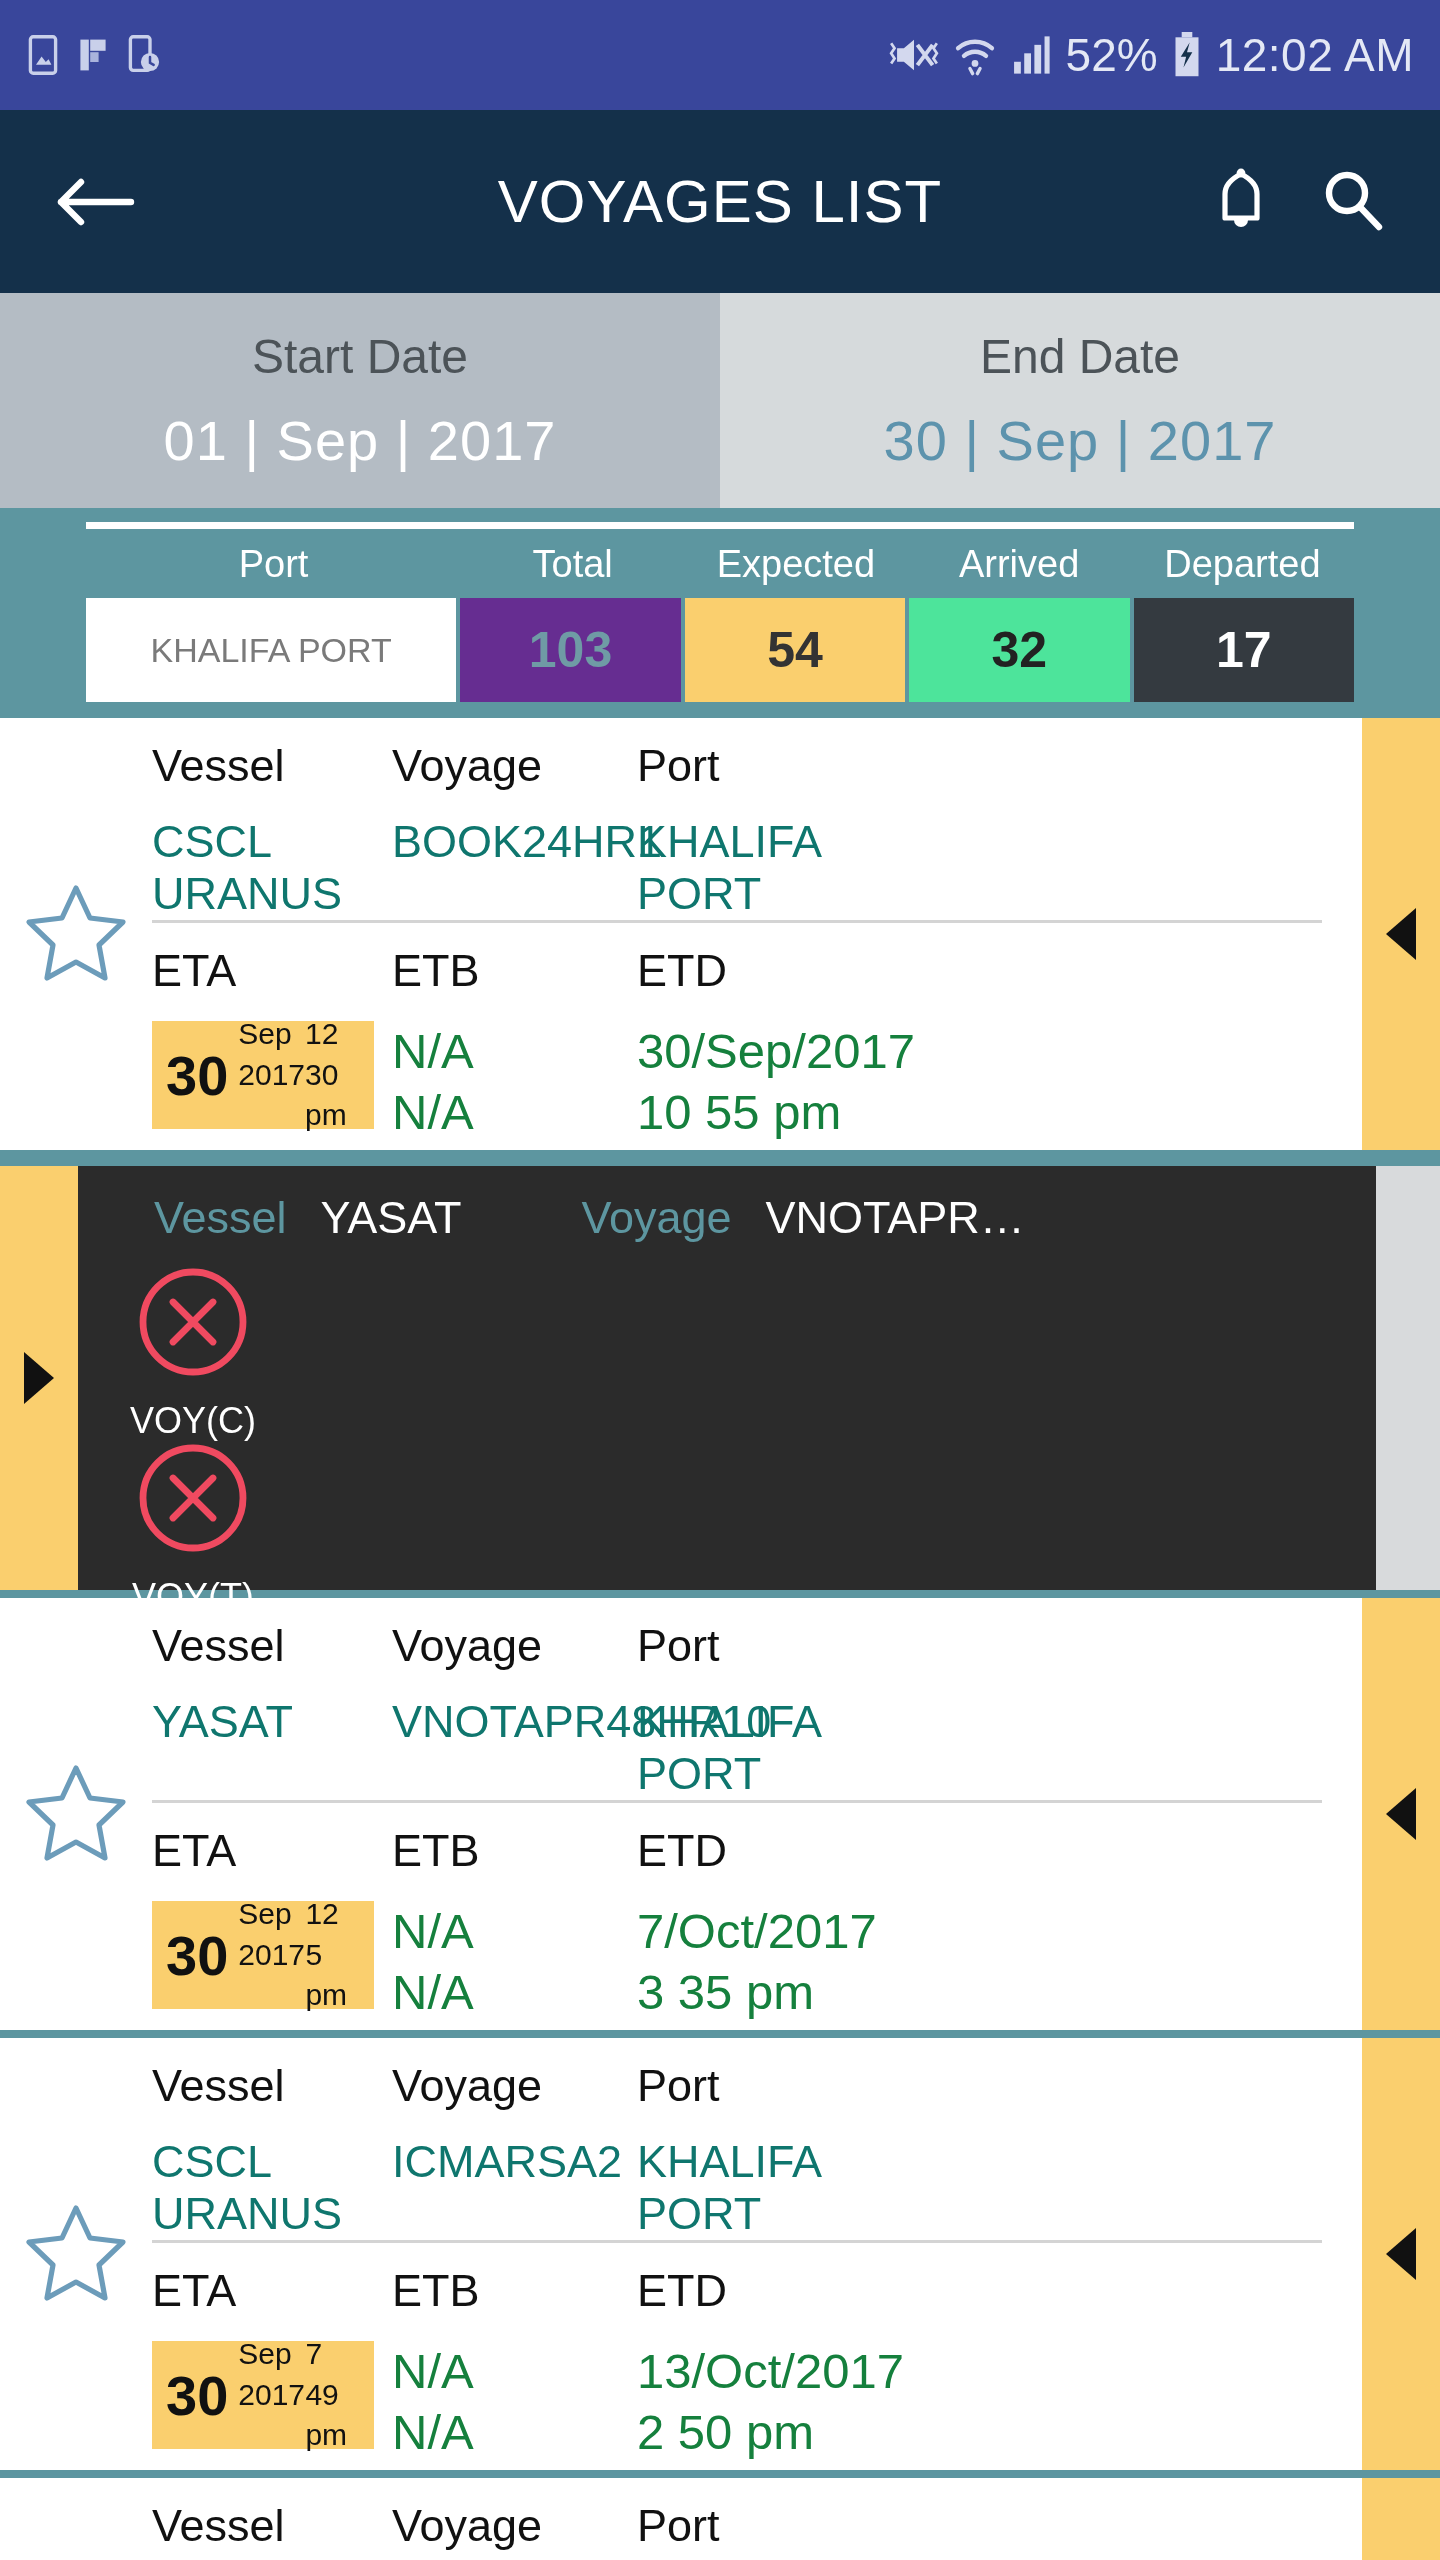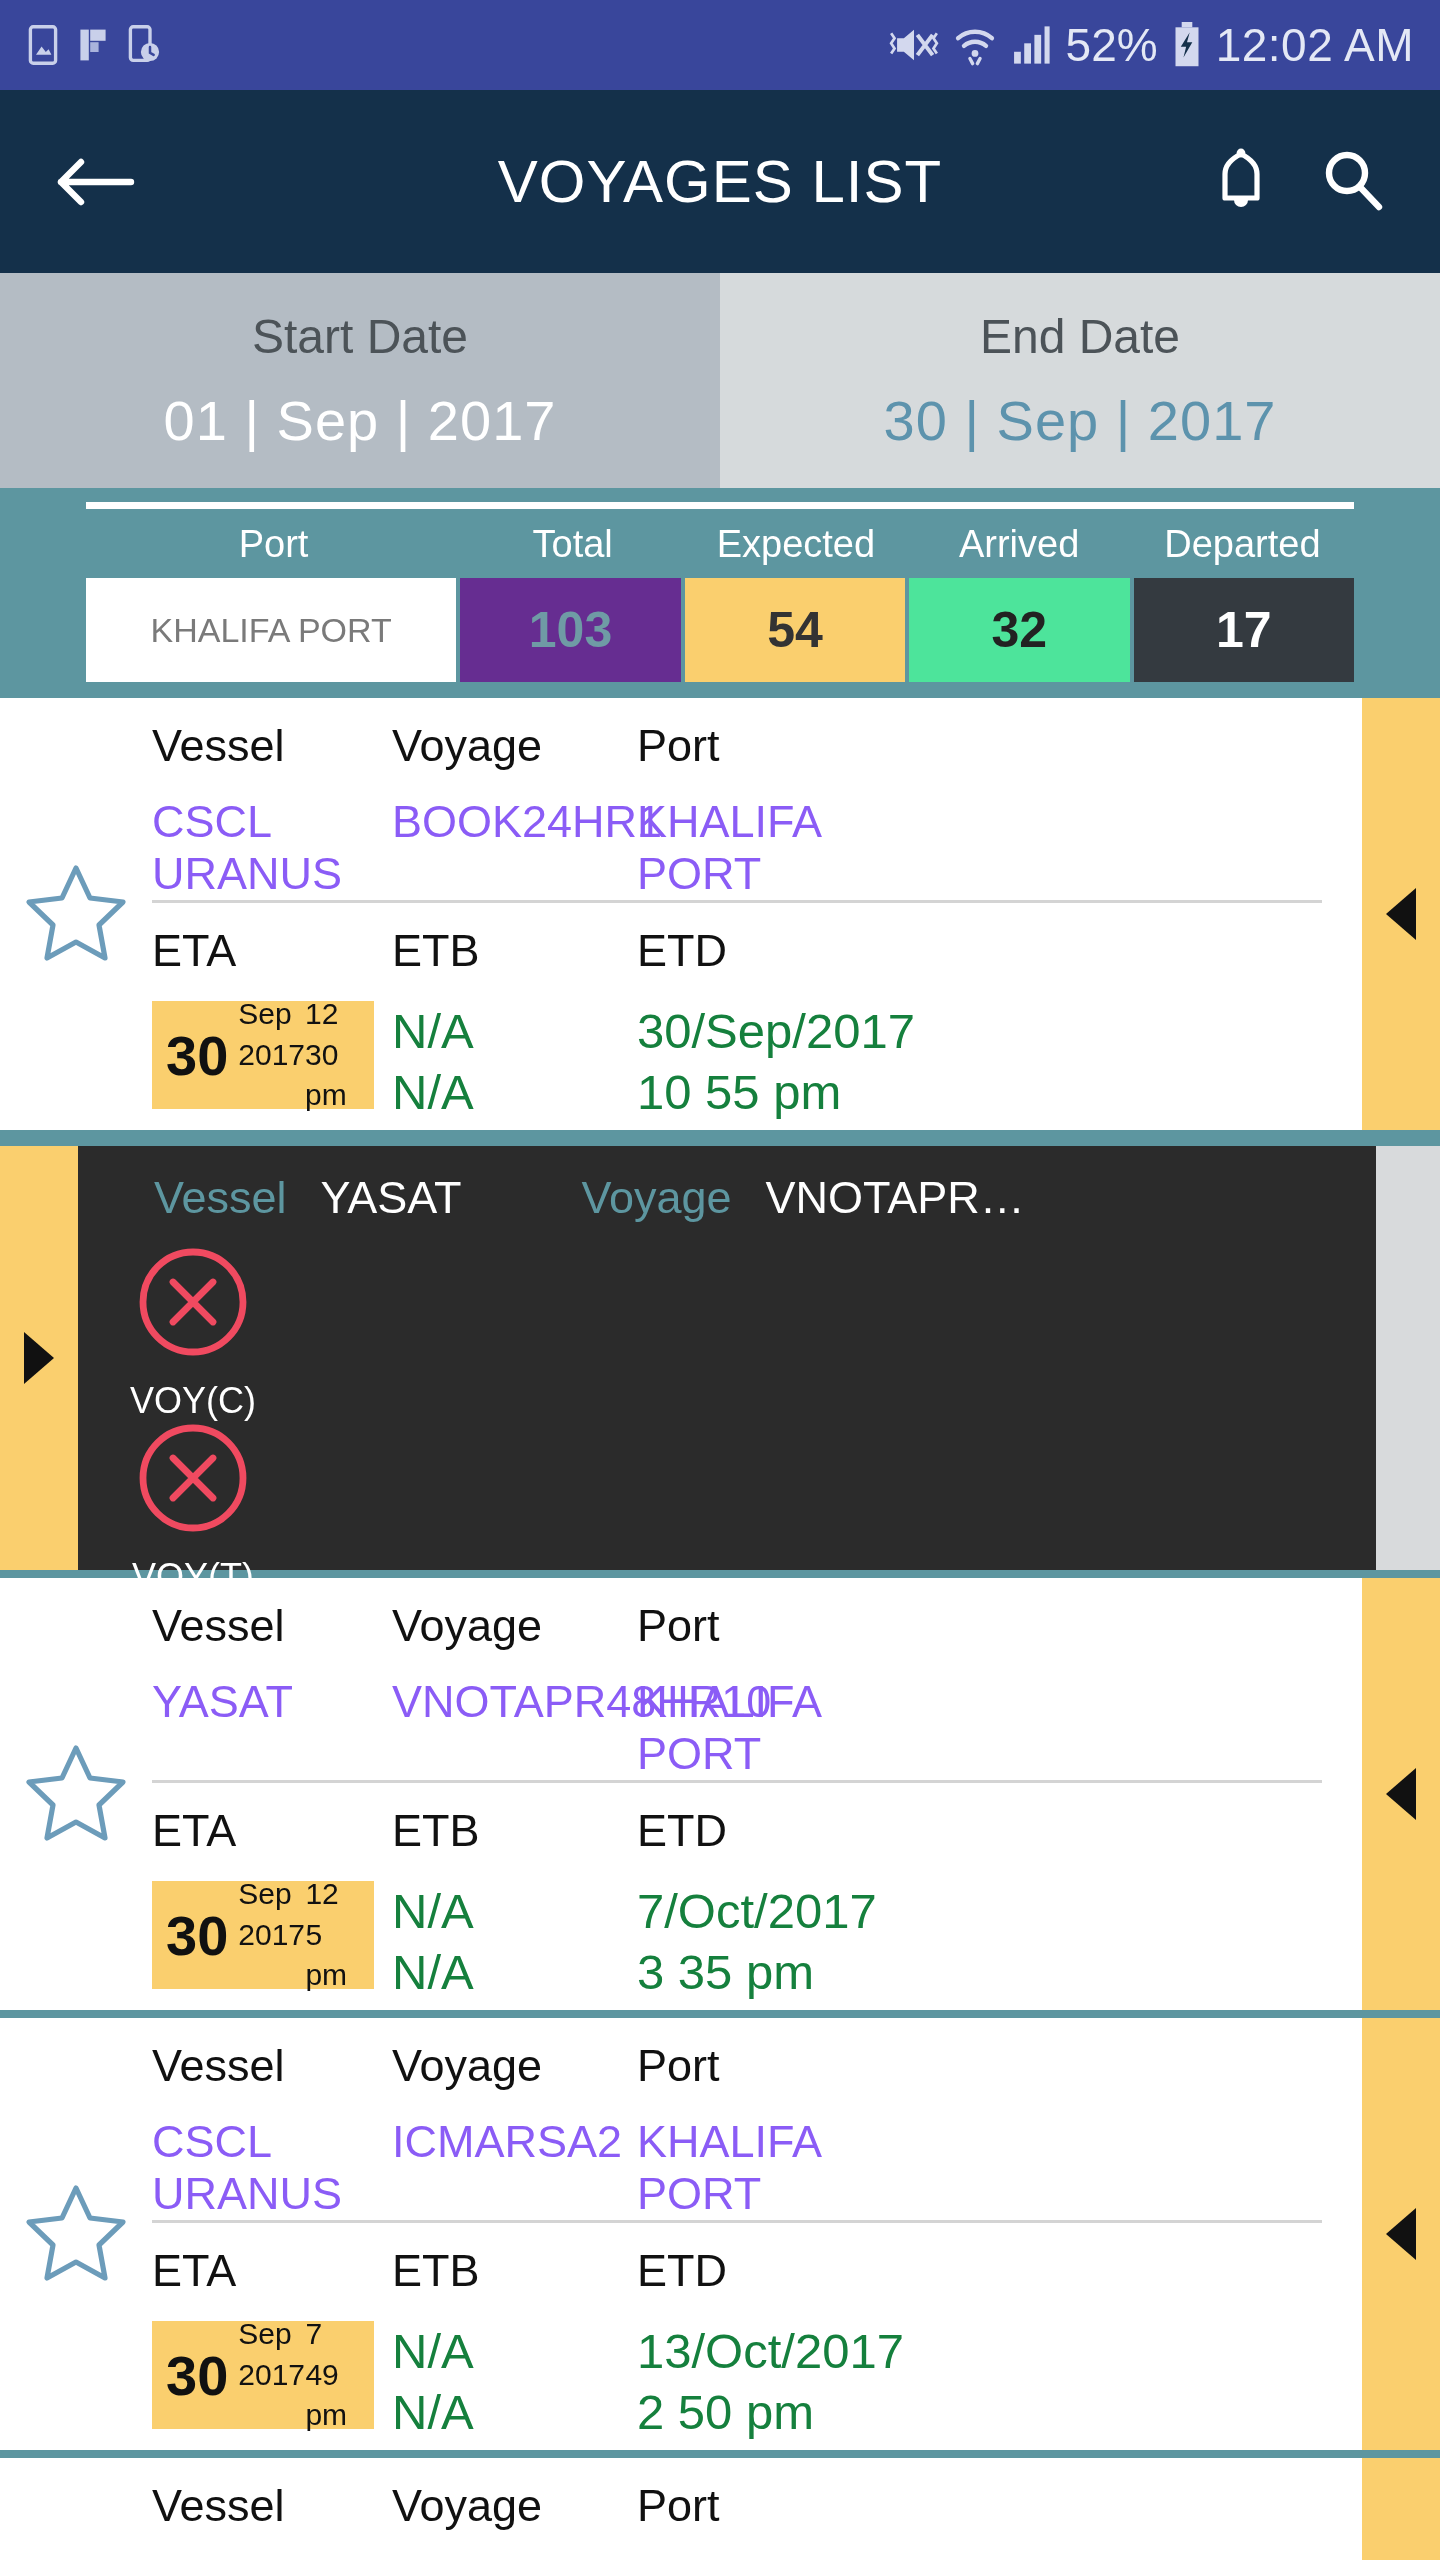--- a/index.html
+++ b/index.html
@@ -5,21 +5,21 @@
   * { margin:0; padding:0; box-sizing:border-box; }
   html, body {
     width:1440px; height:2560px;
     font-family:"Liberation Sans", sans-serif;
     background:#ffffff;
     overflow:hidden;
   }
 
   
   .statusbar{
-    height:90px; background:#39469B; display:flex; align-items:center;
+    height:110px; background:#39469B; display:flex; align-items:center;
     padding:0 26px; color:#D3D8EE;
   }
   .sb-left{ display:flex; align-items:center; gap:16px; }
   .sb-right{ margin-left:auto; display:flex; align-items:center; gap:14px; }
   .sb-text{ font-size:46px; color:#E4E8F5; letter-spacing:0.5px; }
   .sb-pct{ font-size:46px; color:#E4E8F5; }
   svg.sbi{ display:block; }
 
   
   .appbar{
@@ -78,21 +78,21 @@
   }
   .card-body{ flex:1; padding:0 0 0 0; display:flex; flex-direction:column; }
   .row-top{ padding:22px 0 0 0; border-bottom:3px solid #D4D4D4; margin-right:40px; }
   .row-bot{ padding:22px 0 0 0; }
   .grid3{ display:flex; }
   .col{ width:240px; }
   .col.c1{ width:240px; }
   .col.c2{ width:245px; }
   .col.c3{ width:300px; }
   .lbl{ font-size:45px; color:#111111; margin-bottom:24px; }
-  .val{ font-size:45px; color:#8b5cf6; }
+  .val{ font-size:45px; color:#0f766e; }
   .val2{ font-size:49px; color:#15803d; line-height:1.25; }
   .eta-chip{
     background:#FACF6E; width:222px; height:108px; display:flex;
     align-items:center; padding:0 12px 0 14px; gap:10px;
   }
   .eta-day{ font-size:56px; font-weight:bold; color:#111111; }
   .eta-sub{ display:flex; flex-direction:row; font-size:30px; color:#111111; line-height:1.35; }
   .card-tab{
     width:78px; background:#FACF6E; flex-shrink:0;
     display:flex; align-items:center; justify-content:center;

